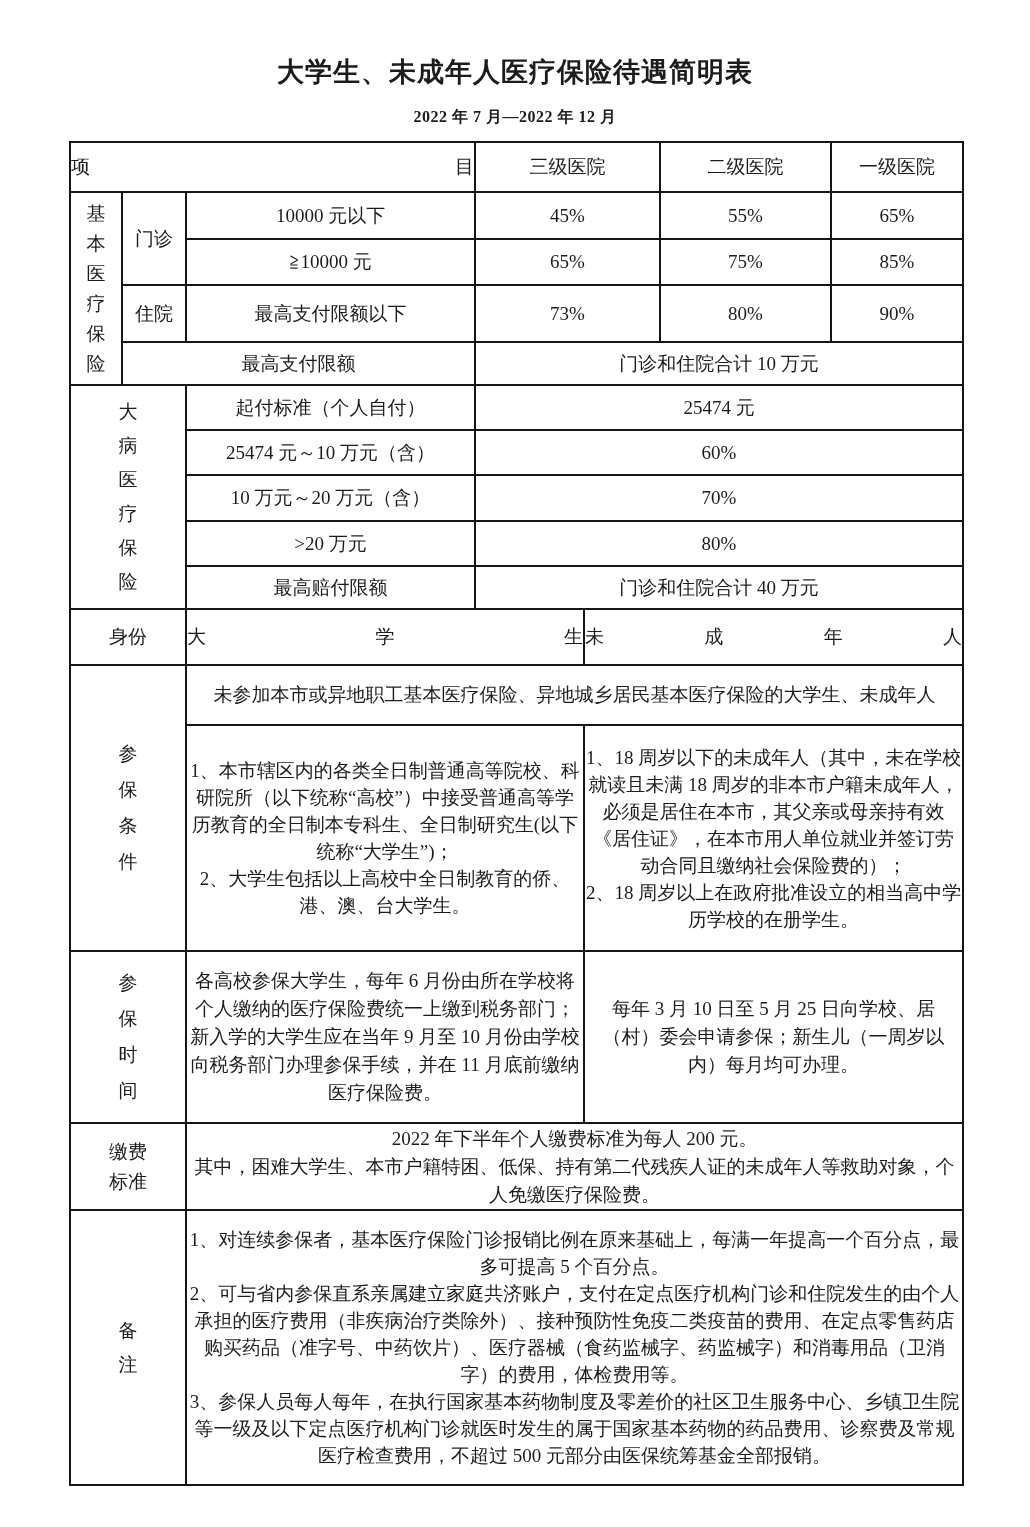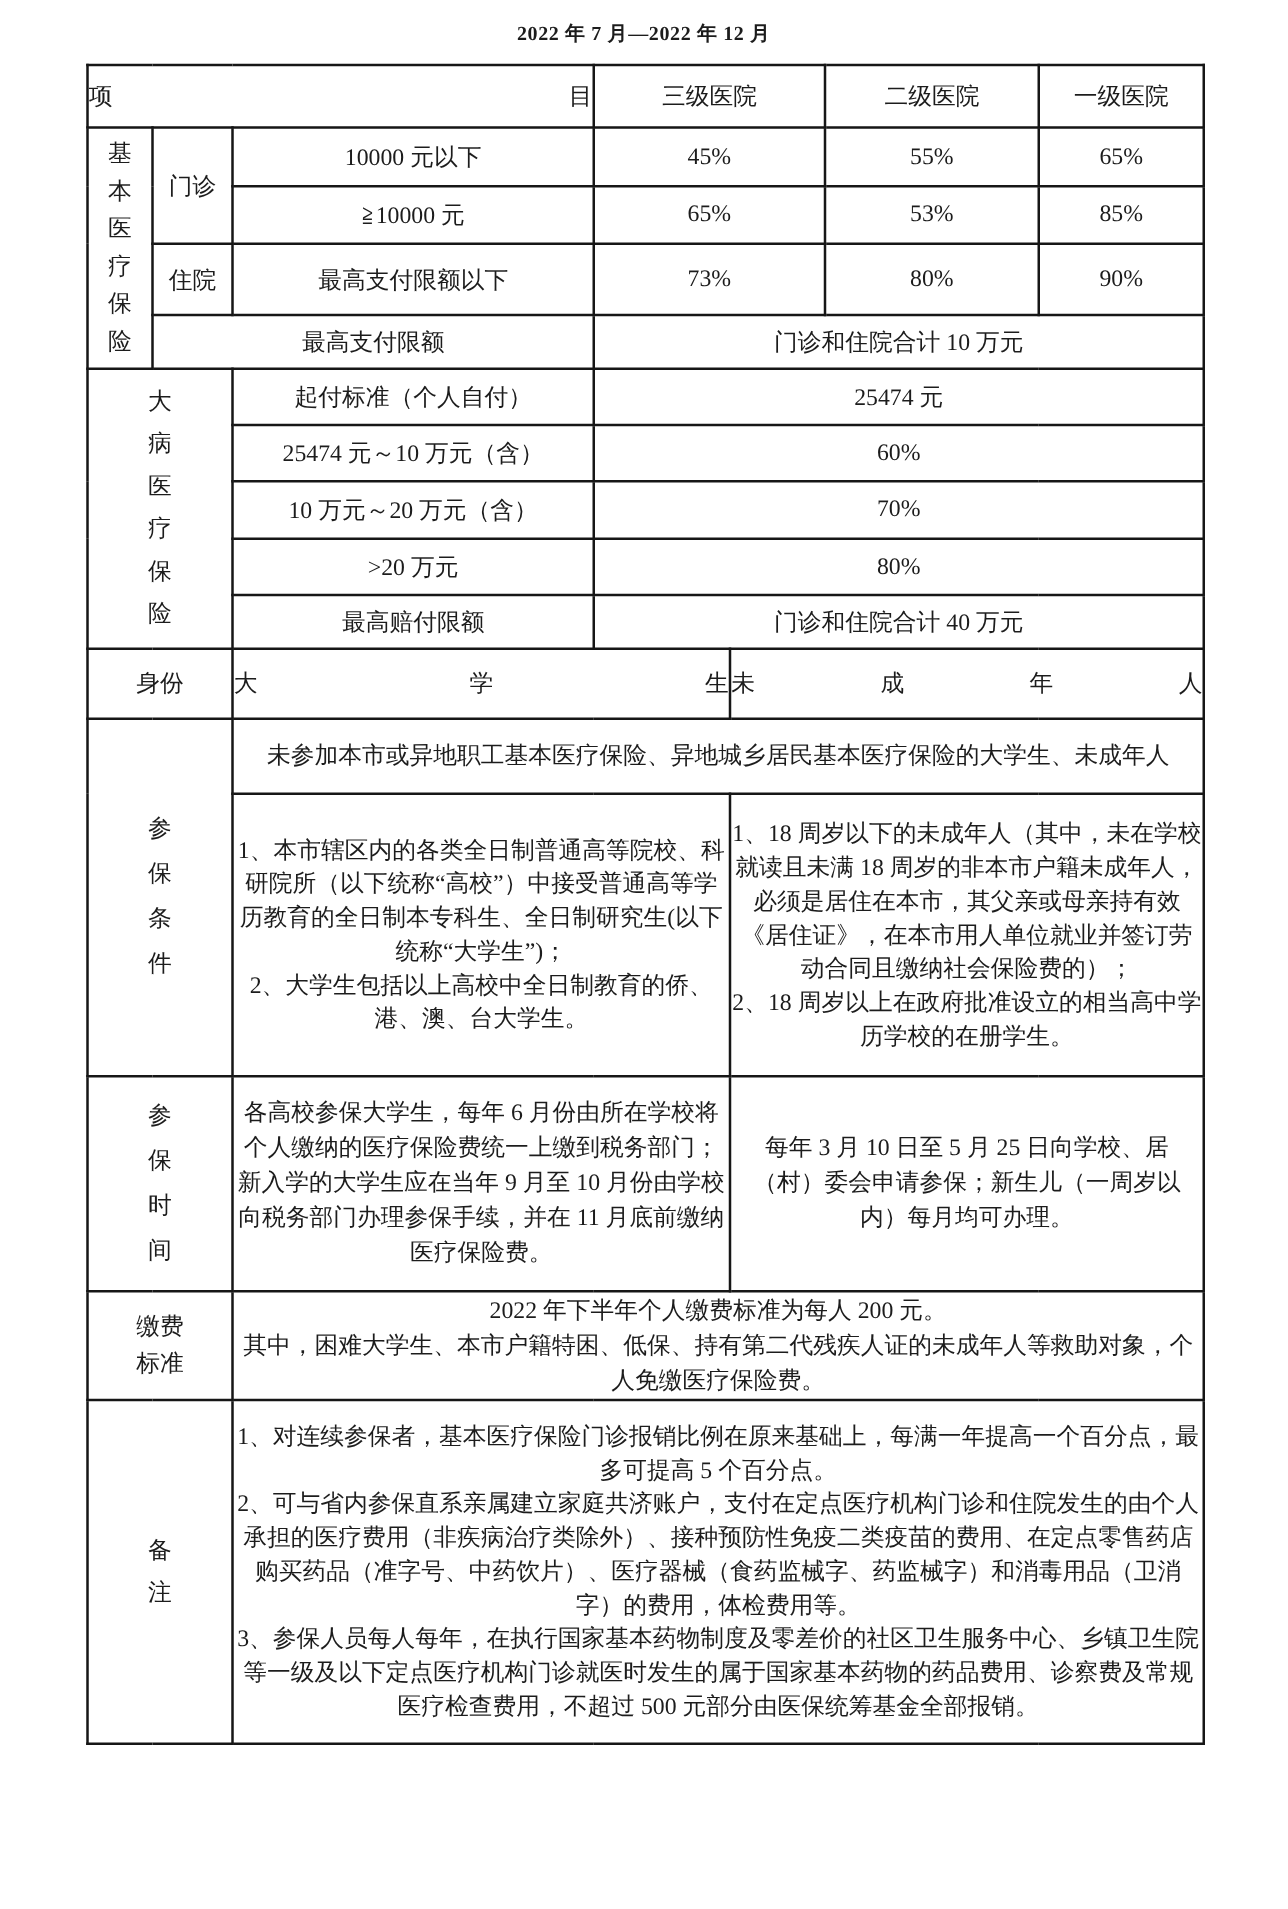--- a/index.html
+++ b/index.html
@@ -42,20 +42,21 @@
   }
   .text-tight { line-height:27px; }
   .remarks-cell { text-align:left; padding:5px 12px 5px 14px; font-size:19px; }
   .remarks-cell p { margin:0; line-height:27px; }
 </style>
 </head>
 <body>
 
 <div class="page">
 
+  <div class="title">大学生、未成年人医疗保险待遇简明表</div>
   <div class="subtitle">2022 年 7 月—2022 年 12 月</div>
 
   <table class="main">
     <colgroup>
       <col style="width:52px">
         <col style="width:64px">
         <col style="width:289px">
       <col style="width:109px">
         <col style="width:76px">
         <col style="width:171px">
@@ -76,21 +77,21 @@
           </td>
       <td rowspan="2">门诊</td>
       <td class="desc">10000 元以下</td>
       <td colspan="2" class="pct">45%</td>
       <td class="pct">55%</td>
       <td class="pct">65%</td>
     </tr>
     <tr style="height:46px">
       <td class="desc">≧10000 元</td>
       <td colspan="2" class="pct">65%</td>
-      <td class="pct">53%</td>
+      <td class="pct">75%</td>
       <td class="pct">85%</td>
     </tr>
     <tr style="height:57px">
       <td>住院</td>
       <td class="desc">最高支付限额以下</td>
       <td colspan="2" class="pct">73%</td>
       <td class="pct">80%</td>
       <td class="pct">90%</td>
     </tr>
     <tr style="height:43px">

